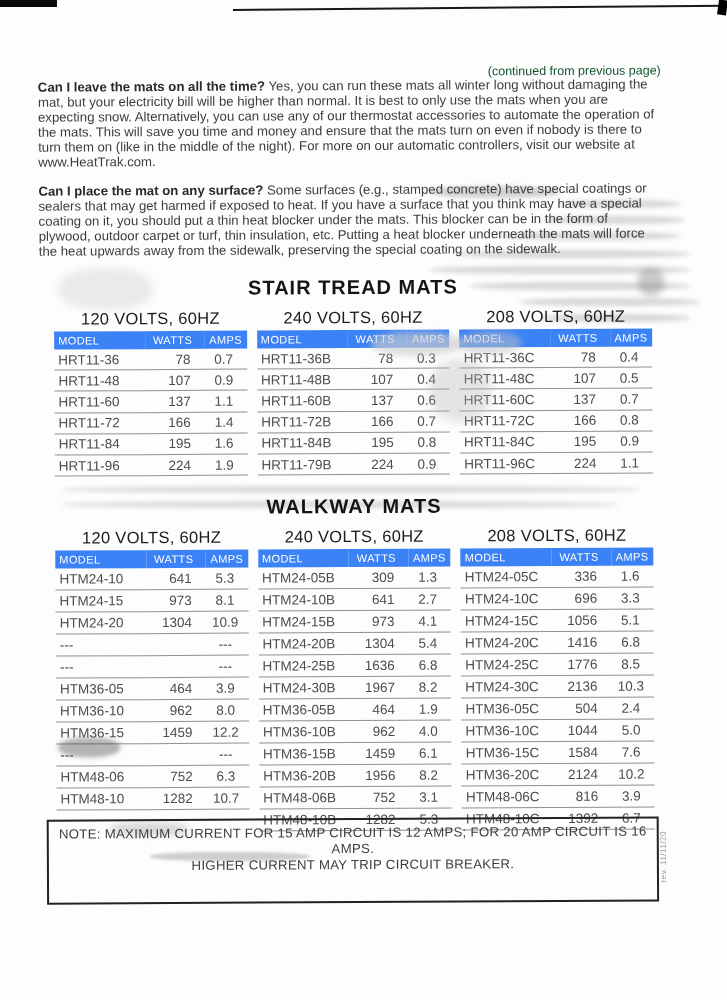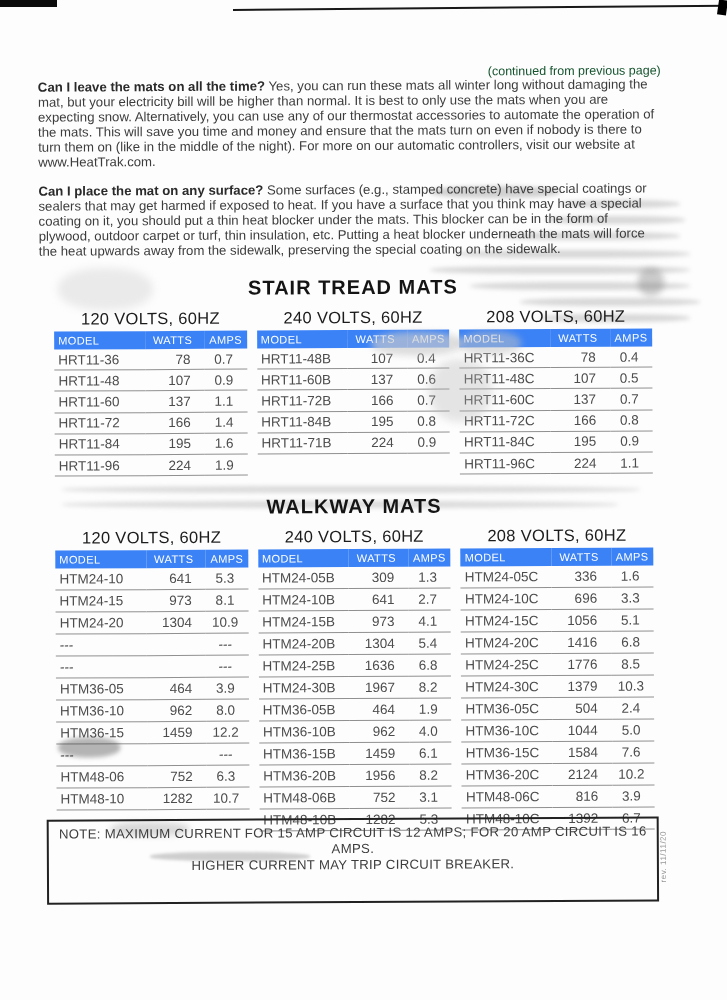--- a/index.html
+++ b/index.html
@@ -148,41 +148,46 @@
             <table class="spec">
               <thead>
                 <tr>
                   <th class="c0">MODEL</th>
                   <th class="c1">WATTS</th>
                   <th class="c2">AMPS</th>
                 </tr>
               </thead>
               <tbody>
                 <tr>
+                  <td class="c0">HRT11-36B</td>
+                  <td class="c1">78</td>
+                  <td class="c2">0.3</td>
+                </tr>
+                <tr>
                   <td class="c0">HRT11-48B</td>
                   <td class="c1">107</td>
                   <td class="c2">0.4</td>
                 </tr>
                 <tr>
                   <td class="c0">HRT11-60B</td>
                   <td class="c1">137</td>
                   <td class="c2">0.6</td>
                 </tr>
                 <tr>
                   <td class="c0">HRT11-72B</td>
                   <td class="c1">166</td>
                   <td class="c2">0.7</td>
                 </tr>
                 <tr>
                   <td class="c0">HRT11-84B</td>
                   <td class="c1">195</td>
                   <td class="c2">0.8</td>
                 </tr>
                 <tr>
-                  <td class="c0">HRT11-71B</td>
+                  <td class="c0">HRT11-79B</td>
                   <td class="c1">224</td>
                   <td class="c2">0.9</td>
                 </tr>
               </tbody>
             </table>
           </div>
           <div class="spec-col">
             <div class="spec-caption">208 VOLTS, 60HZ</div>
             <table class="spec">
               <thead>
@@ -406,21 +411,21 @@
                   <td class="c1">1416</td>
                   <td class="c2">6.8</td>
                 </tr>
                 <tr>
                   <td class="c0">HTM24-25C</td>
                   <td class="c1">1776</td>
                   <td class="c2">8.5</td>
                 </tr>
                 <tr>
                   <td class="c0">HTM24-30C</td>
-                  <td class="c1">1379</td>
+                  <td class="c1">2136</td>
                   <td class="c2">10.3</td>
                 </tr>
                 <tr>
                   <td class="c0">HTM36-05C</td>
                   <td class="c1">504</td>
                   <td class="c2">2.4</td>
                 </tr>
                 <tr>
                   <td class="c0">HTM36-10C</td>
                   <td class="c1">1044</td>

